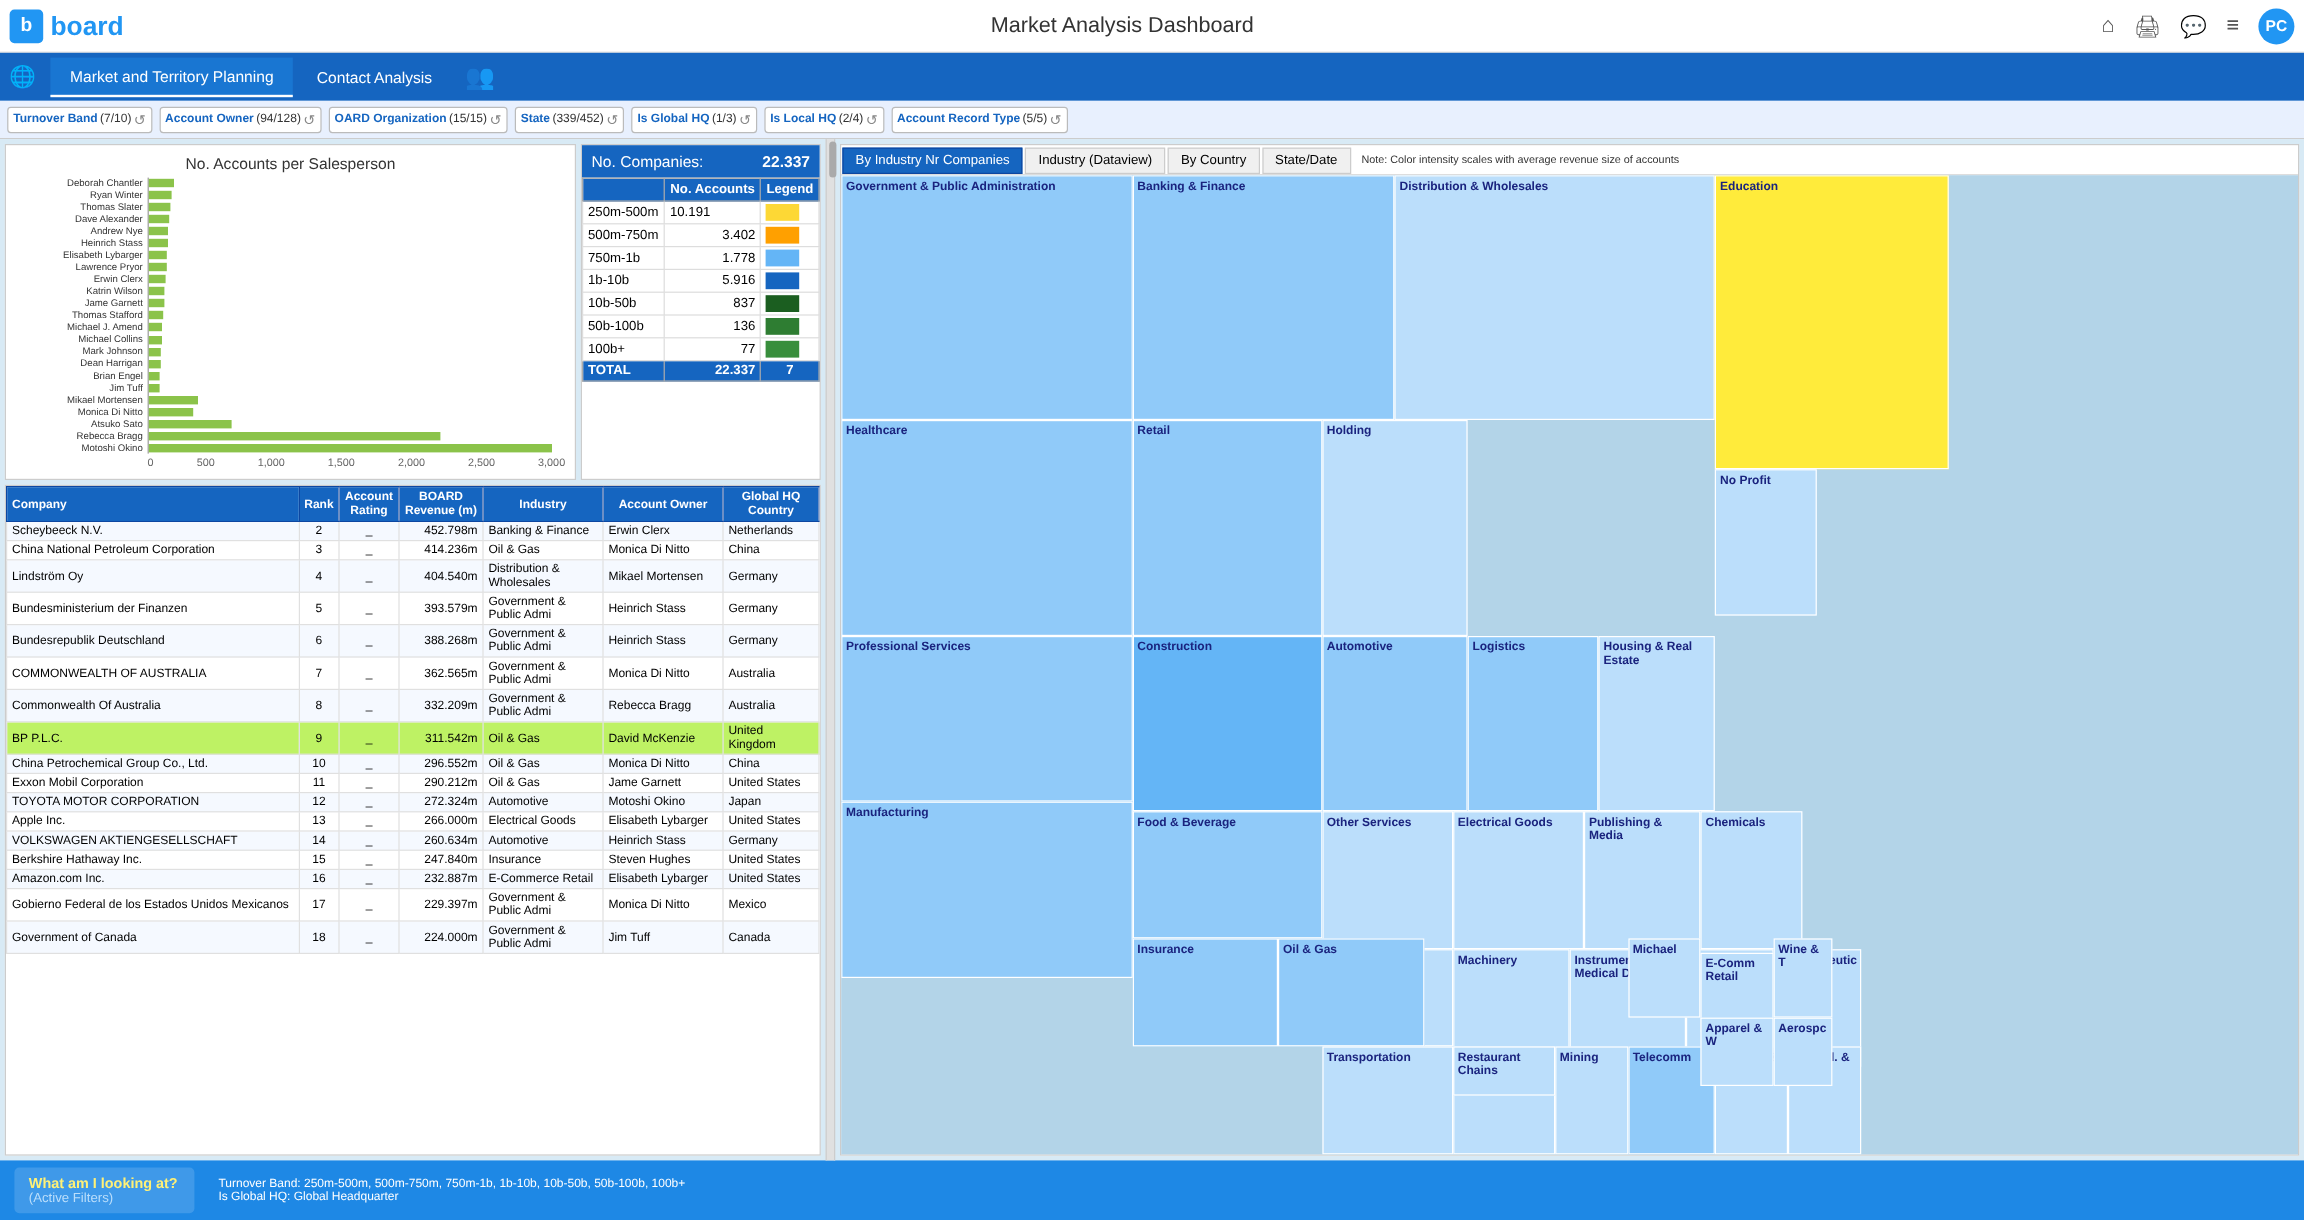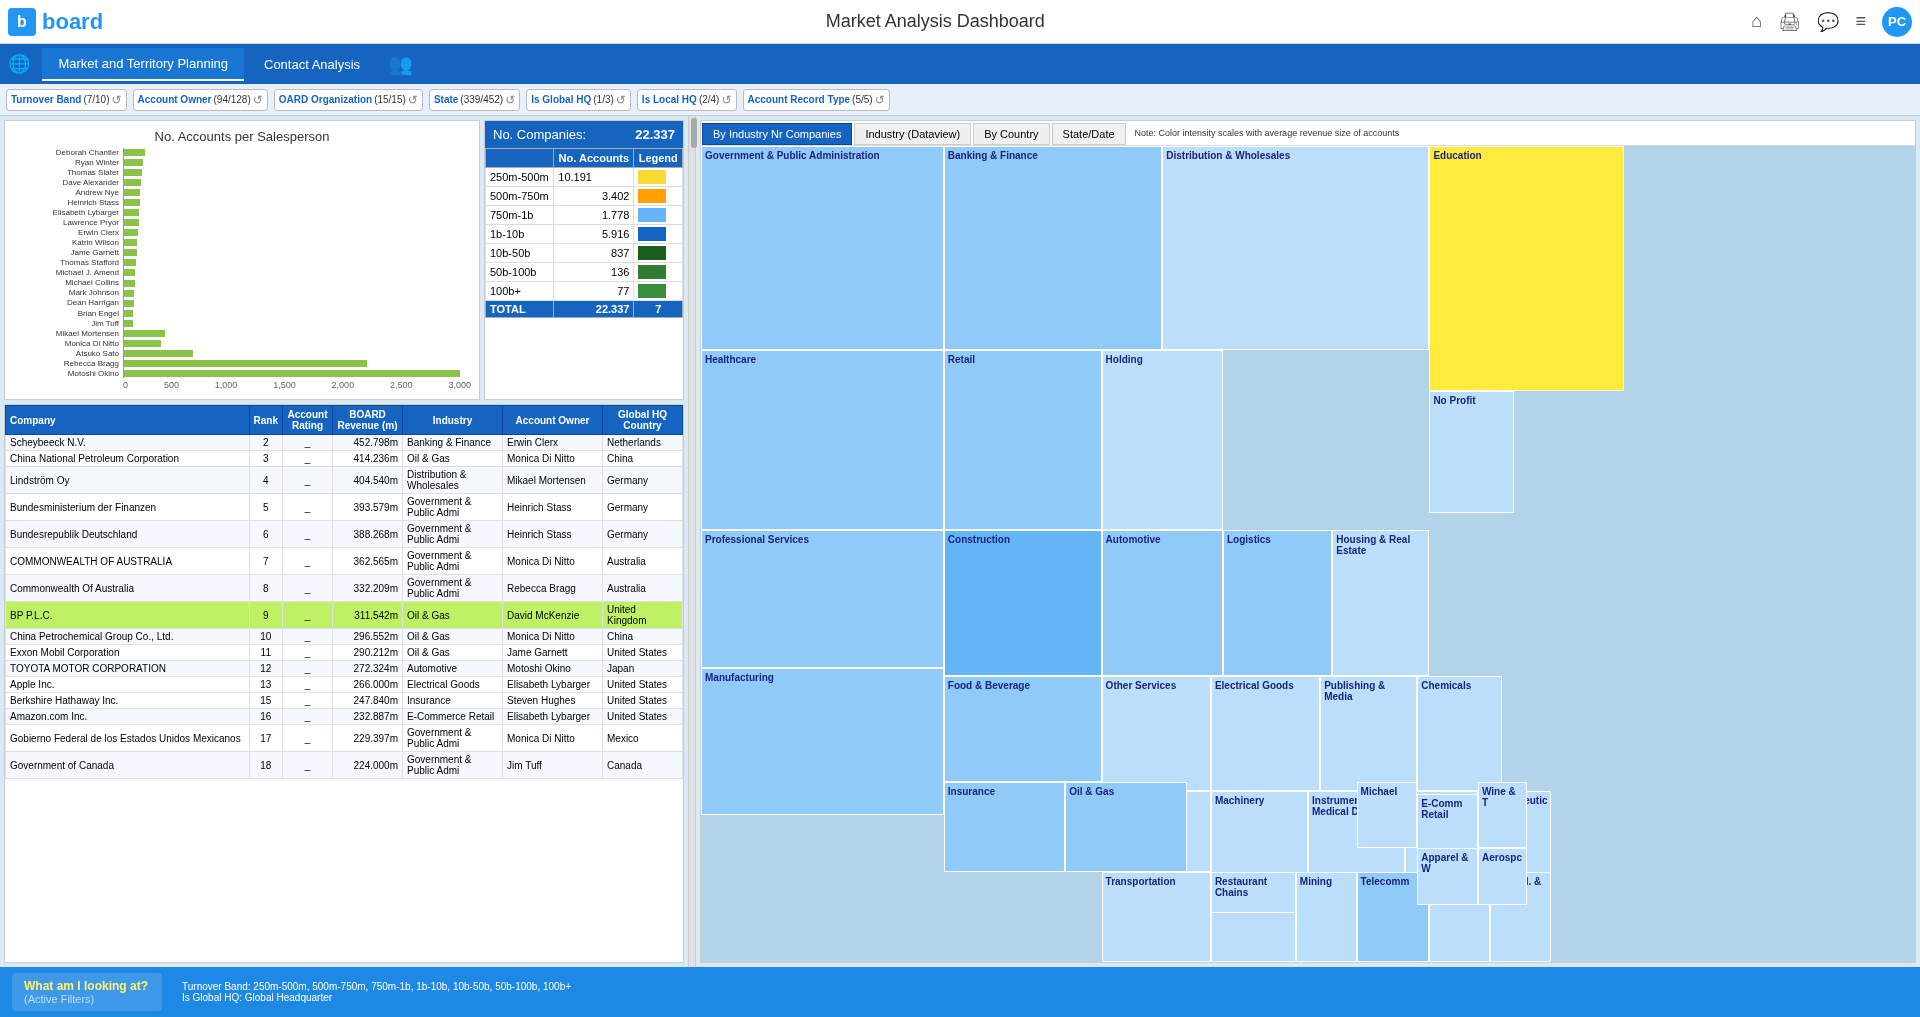--- a/index.html
+++ b/index.html
@@ -401,20 +401,29 @@
       <td style="padding:2px 4px; border:1px solid #e0e0e0;">Japan</td>
     </tr>
               <tr style="background: white;">
       <td style="padding:2px 4px; border:1px solid #e0e0e0;">Apple Inc.</td>
       <td style="padding:2px 4px; border:1px solid #e0e0e0; text-align:center;">13</td>
       <td style="padding:2px 4px; border:1px solid #e0e0e0; text-align:center;">_</td>
       <td style="padding:2px 4px; border:1px solid #e0e0e0; text-align:right;">266.000m</td>
       <td style="padding:2px 4px; border:1px solid #e0e0e0;">Electrical Goods</td>
       <td style="padding:2px 4px; border:1px solid #e0e0e0;">Elisabeth Lybarger</td>
       <td style="padding:2px 4px; border:1px solid #e0e0e0;">United States</td>
+    </tr>
+              <tr style="background: rgb(245, 249, 255);">
+      <td style="padding:2px 4px; border:1px solid #e0e0e0;">VOLKSWAGEN AKTIENGESELLSCHAFT</td>
+      <td style="padding:2px 4px; border:1px solid #e0e0e0; text-align:center;">14</td>
+      <td style="padding:2px 4px; border:1px solid #e0e0e0; text-align:center;">_</td>
+      <td style="padding:2px 4px; border:1px solid #e0e0e0; text-align:right;">260.634m</td>
+      <td style="padding:2px 4px; border:1px solid #e0e0e0;">Automotive</td>
+      <td style="padding:2px 4px; border:1px solid #e0e0e0;">Heinrich Stass</td>
+      <td style="padding:2px 4px; border:1px solid #e0e0e0;">Germany</td>
     </tr>
               <tr style="background: white;">
       <td style="padding:2px 4px; border:1px solid #e0e0e0;">Berkshire Hathaway Inc.</td>
       <td style="padding:2px 4px; border:1px solid #e0e0e0; text-align:center;">15</td>
       <td style="padding:2px 4px; border:1px solid #e0e0e0; text-align:center;">_</td>
       <td style="padding:2px 4px; border:1px solid #e0e0e0; text-align:right;">247.840m</td>
       <td style="padding:2px 4px; border:1px solid #e0e0e0;">Insurance</td>
       <td style="padding:2px 4px; border:1px solid #e0e0e0;">Steven Hughes</td>
       <td style="padding:2px 4px; border:1px solid #e0e0e0;">United States</td>
     </tr>

